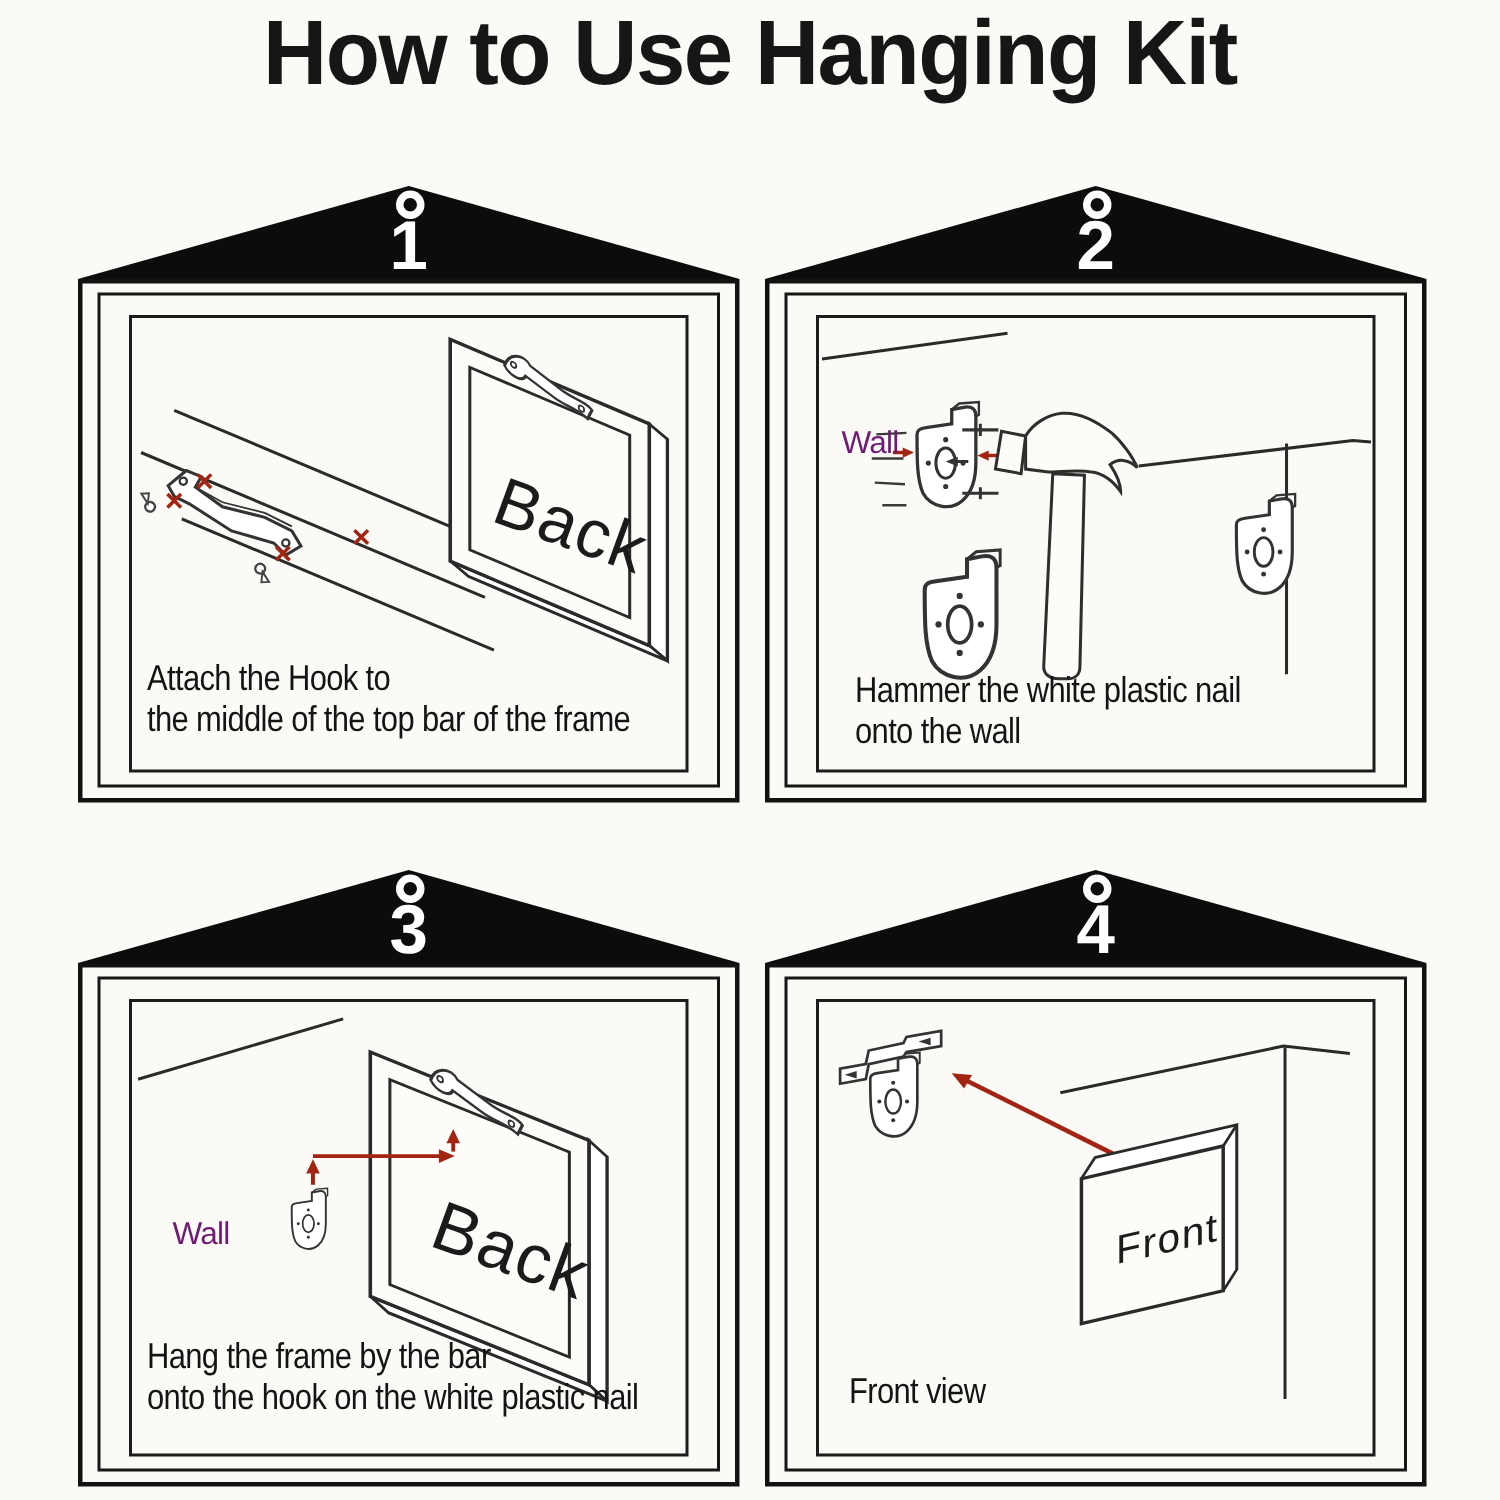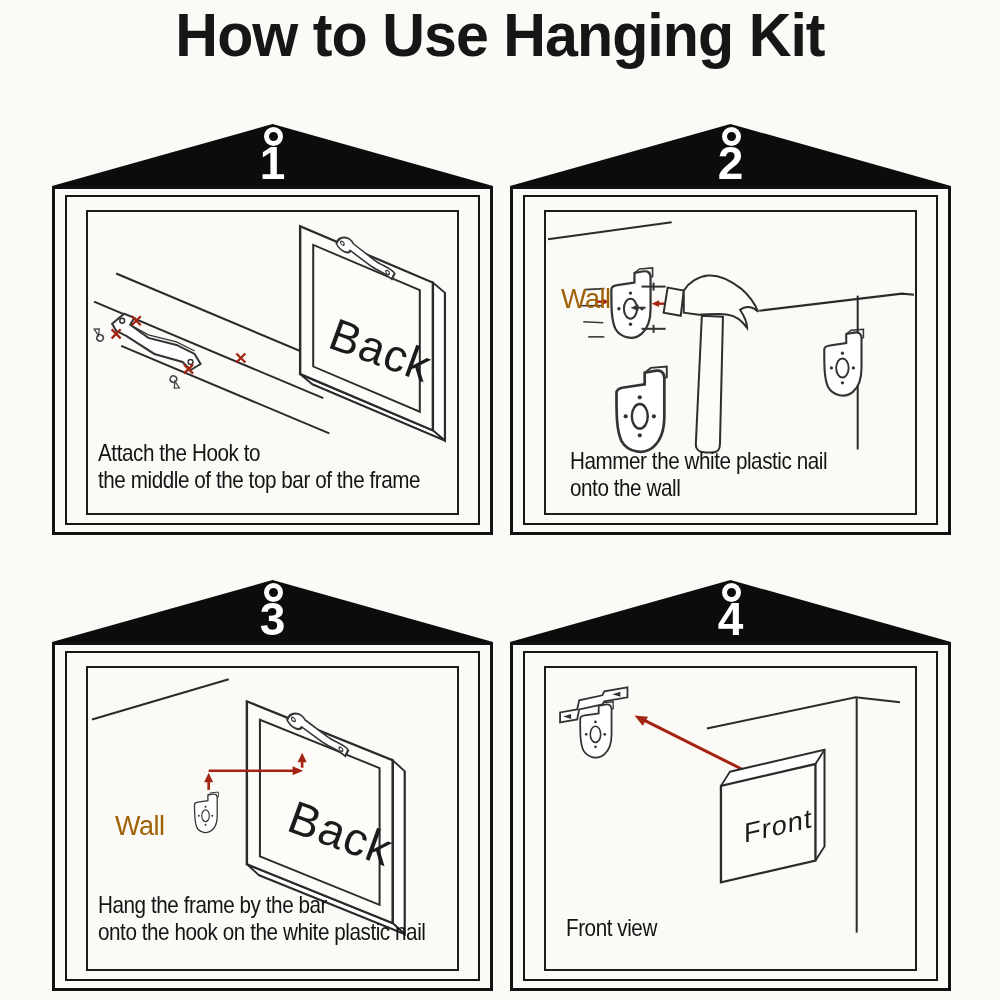--- a/index.html
+++ b/index.html
@@ -14,21 +14,21 @@
   .pin{position:absolute;top:3px;left:50%;margin-left:-9px;width:9px;height:9px;border-radius:50%;
        background:#0c0c0c;border:5px solid #fdfdfc;}
   .step-num{position:absolute;top:16px;left:0;width:100%;text-align:center;color:#ffffff;
             font-size:46px;font-weight:bold;line-height:1;}
   .box{position:absolute;top:62px;left:0;right:0;height:343px;border:3.5px solid #121212;}
   .box-mid{position:absolute;left:10px;right:10px;top:6px;bottom:7px;border:2.5px solid #161616;}
   .box-inner{position:absolute;left:19px;right:19px;top:13px;bottom:8px;border:2px solid #1c1c1c;}
   svg.illo{position:absolute;inset:0;width:100%;height:100%;display:block;}
   .caption{position:absolute;font-size:24px;letter-spacing:-0.5px;color:#141414;line-height:1.13;
            transform:scaleX(0.86);transform-origin:left top;white-space:nowrap;}
-  .wall-label{position:absolute;font-size:27px;letter-spacing:-0.5px;color:#a16207;white-space:nowrap;}
+  .wall-label{position:absolute;font-size:21px;letter-spacing:-0.5px;color:#701a75;white-space:nowrap;}
 </style>
 </head>
 <body>
 
 <svg style="position:absolute;width:0;height:0" aria-hidden="true">
   <defs>
     <g id="nailshape">
       <path d="M5,22 C5,40 5,52 9,61 C14,70 27,73 35,66 C42,60 44,51 44,41 L44,10 C44,5 41,3 36,4 L28,5.5 L28,15 L11,17.5 C7,18 5,19 5,22 Z" fill="#ffffff" stroke="#333333" stroke-width="2.2"></path>
       <path d="M28,5.5 L33,1.5 L46,0.5 L46,9 L44,10" fill="none" stroke="#333333" stroke-width="1.6"></path>
       <ellipse cx="24" cy="41" rx="6.5" ry="10" fill="none" stroke="#333333" stroke-width="2"></ellipse>

